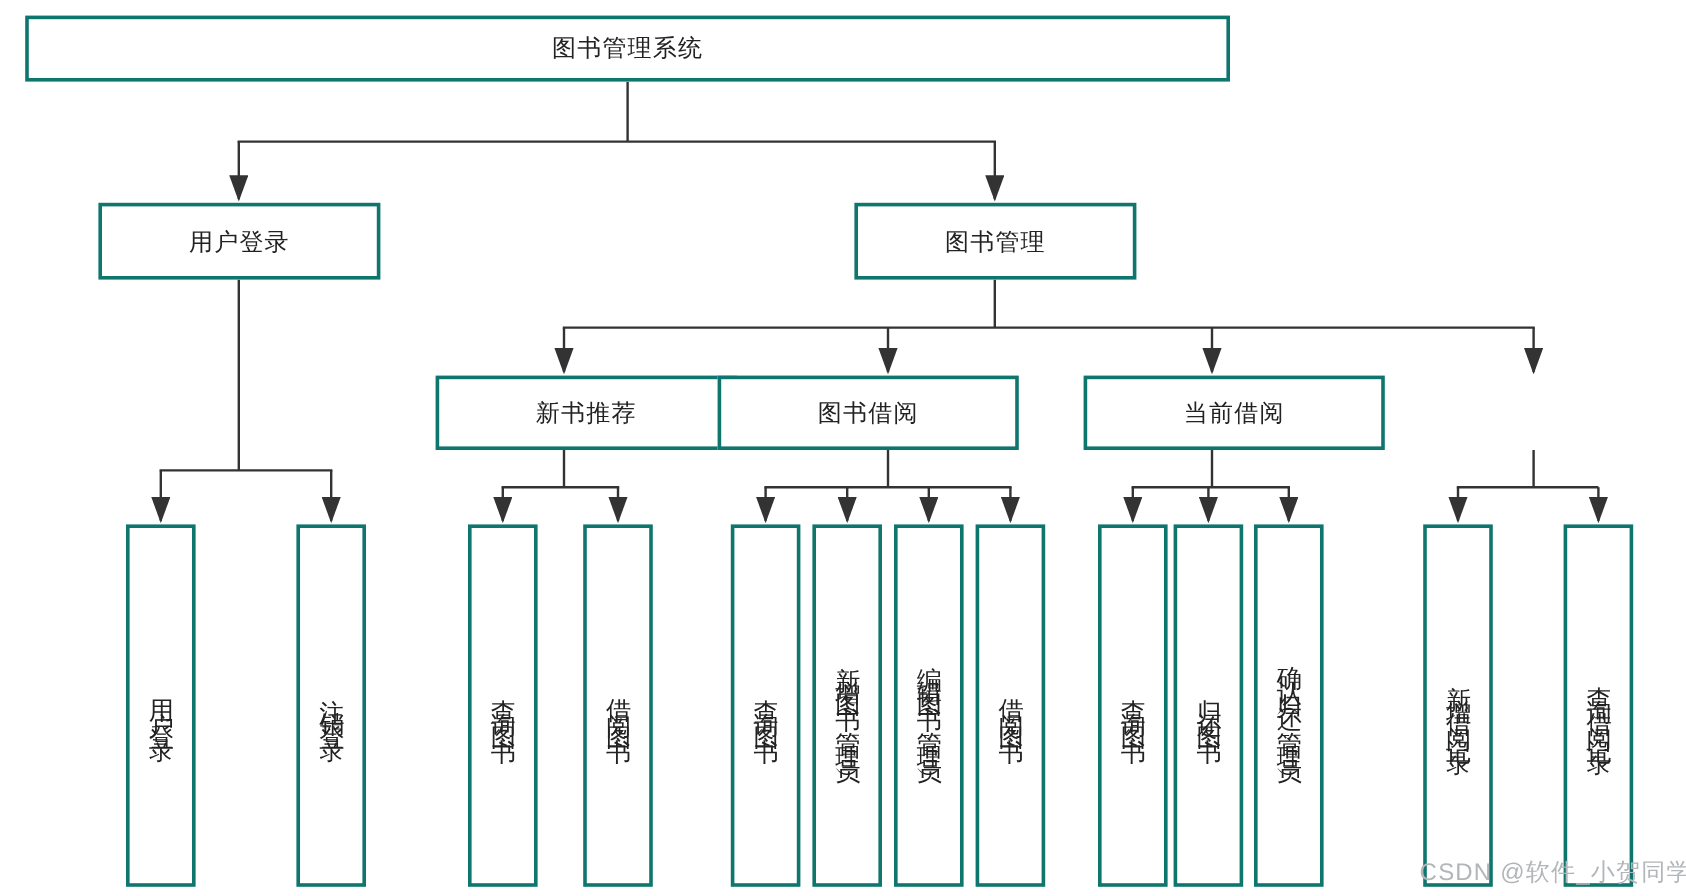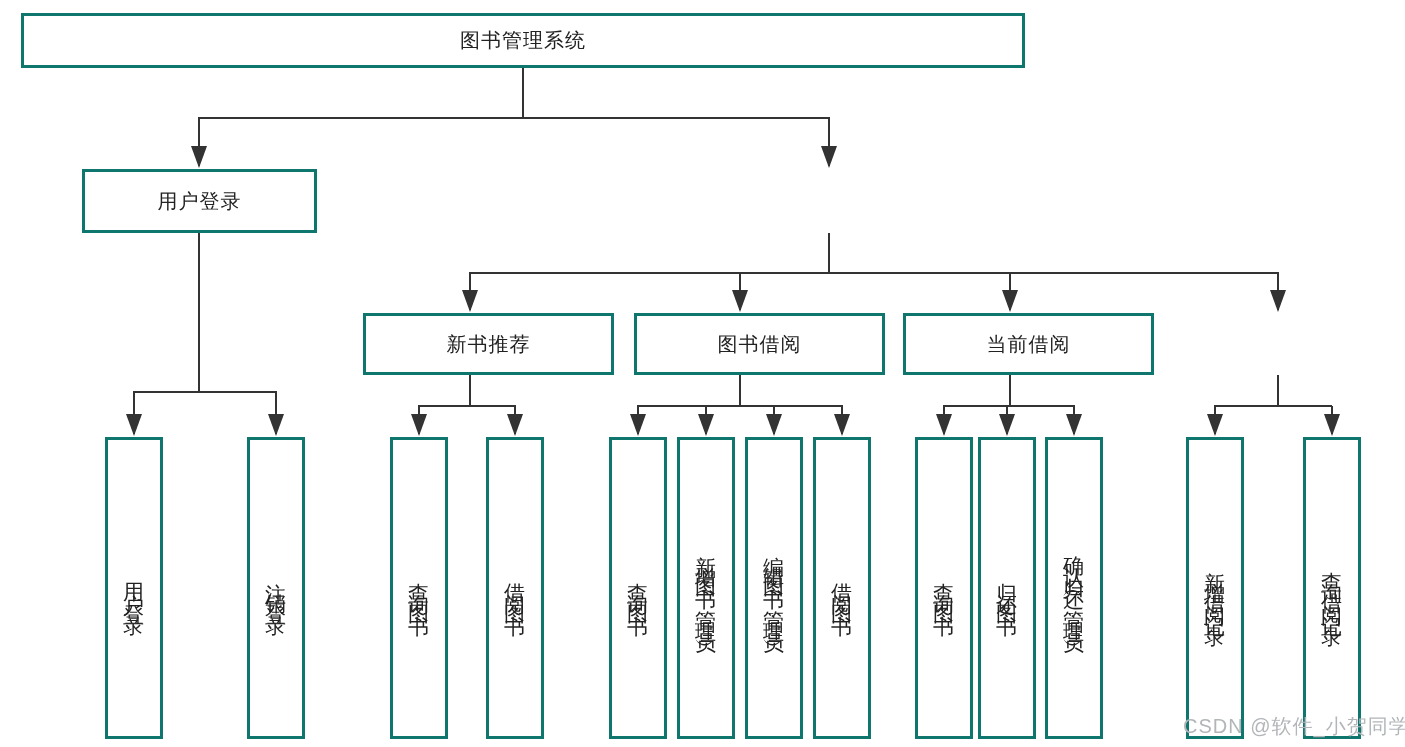--- a/index.html
+++ b/index.html
@@ -15,21 +15,21 @@
     z-index:2;font-size:20px;letter-spacing:1px;color:#222222;
   }
   
   .n-root{left:21px;top:13px;width:1004px;height:55px;border-width:3px;font-size:20px;}
   
   .n-user{left:82px;top:169px;width:235px;height:64px;border-width:3px;}
   .n-bookmgmt{left:712px;top:169px;width:235px;height:64px;border-width:3px;}
   
   .n-l3{top:313px;width:251px;height:62px;border-width:3px;}
   .n-newrec{left:363px;}
-  .n-bookborrow{left:634px;}
+  .n-bookborrow{left:598px;}
   .n-curborrow{left:903px;}
   .n-borrowrec{left:1171px;}
   
   .leaf{top:437px;width:58px;height:302px;border-width:3px;}
   .leaf span{
     writing-mode:vertical-rl;text-orientation:mixed;
     font-size:21px;line-height:1;letter-spacing:11px;
     white-space:nowrap;color:#222222;
   }
   .lf-1{left:105px;}  .lf-2{left:247px;}
@@ -92,20 +92,21 @@
       <line x1="1007" y1="406" x2="1007" y2="434" marker-end="url(#arrow)"></line>
       <line x1="1074" y1="406" x2="1074" y2="434" marker-end="url(#arrow)"></line>
       <line x1="1215" y1="406" x2="1215" y2="434" marker-end="url(#arrow)"></line>
       <line x1="1332" y1="406" x2="1332" y2="434" marker-end="url(#arrow)"></line>
     </g>
   </svg>
 
   <div class="node n-root">图书管理系统</div>
 
   <div class="node n-user">用户登录</div>
+  <div class="node n-bookmgmt">图书管理</div>
 
   <div class="node n-l3 n-newrec">新书推荐</div>
   <div class="node n-l3 n-bookborrow">图书借阅</div>
   <div class="node n-l3 n-curborrow">当前借阅</div>
 
   <div class="node leaf lf-1">
     <span>用户登录</span>
   </div>
   <div class="node leaf lf-2">
     <span>注销登录</span>

